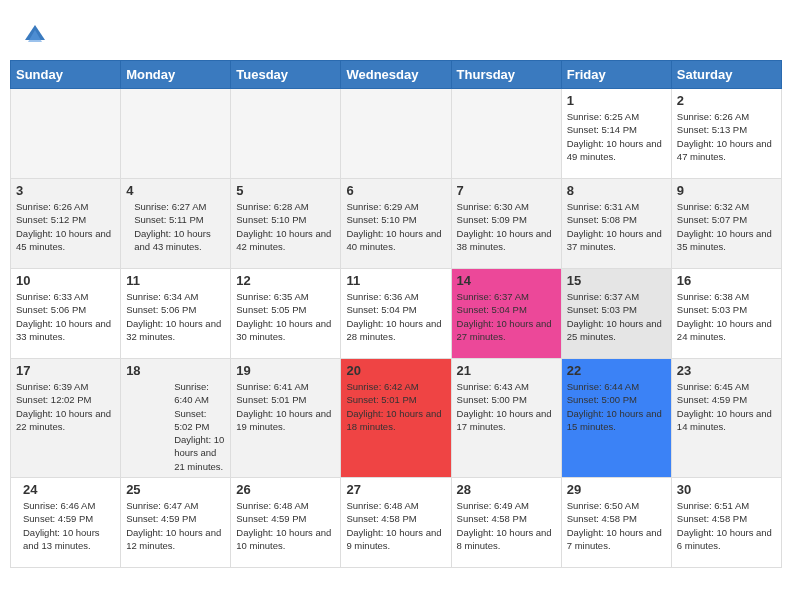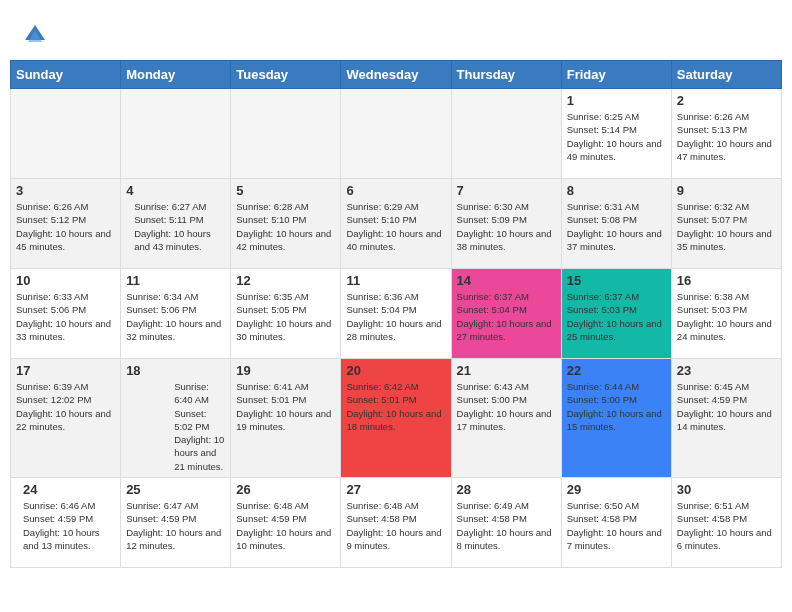--- a/index.html
+++ b/index.html
@@ -218,21 +218,21 @@
           <div class="day-info" style="white-space: pre-line;">Sunrise: 6:36 AM
 Sunset: 5:04 PM
 Daylight: 10 hours and 28 minutes.</div>
         </td>
         <td style="background: #ec4899; margin-top: 31px;">
           <span class="day-number">14</span>
           <div class="day-info" style="white-space: pre-line;">Sunrise: 6:37 AM
 Sunset: 5:04 PM
 Daylight: 10 hours and 27 minutes.</div>
         </td>
-        <td style="background: #14b8a6;">
+        <td style="background: #e5e5e5;">
           <span class="day-number">15</span>
           <div class="day-info" style="white-space: pre-line;">Sunrise: 6:37 AM
 Sunset: 5:03 PM
 Daylight: 10 hours and 25 minutes.</div>
         </td>
         <td style="background: rgb(255, 255, 255);">
           <span class="day-number">16</span>
           <div class="day-info" style="white-space: pre-line;">Sunrise: 6:38 AM
 Sunset: 5:03 PM
 Daylight: 10 hours and 24 minutes.</div>

